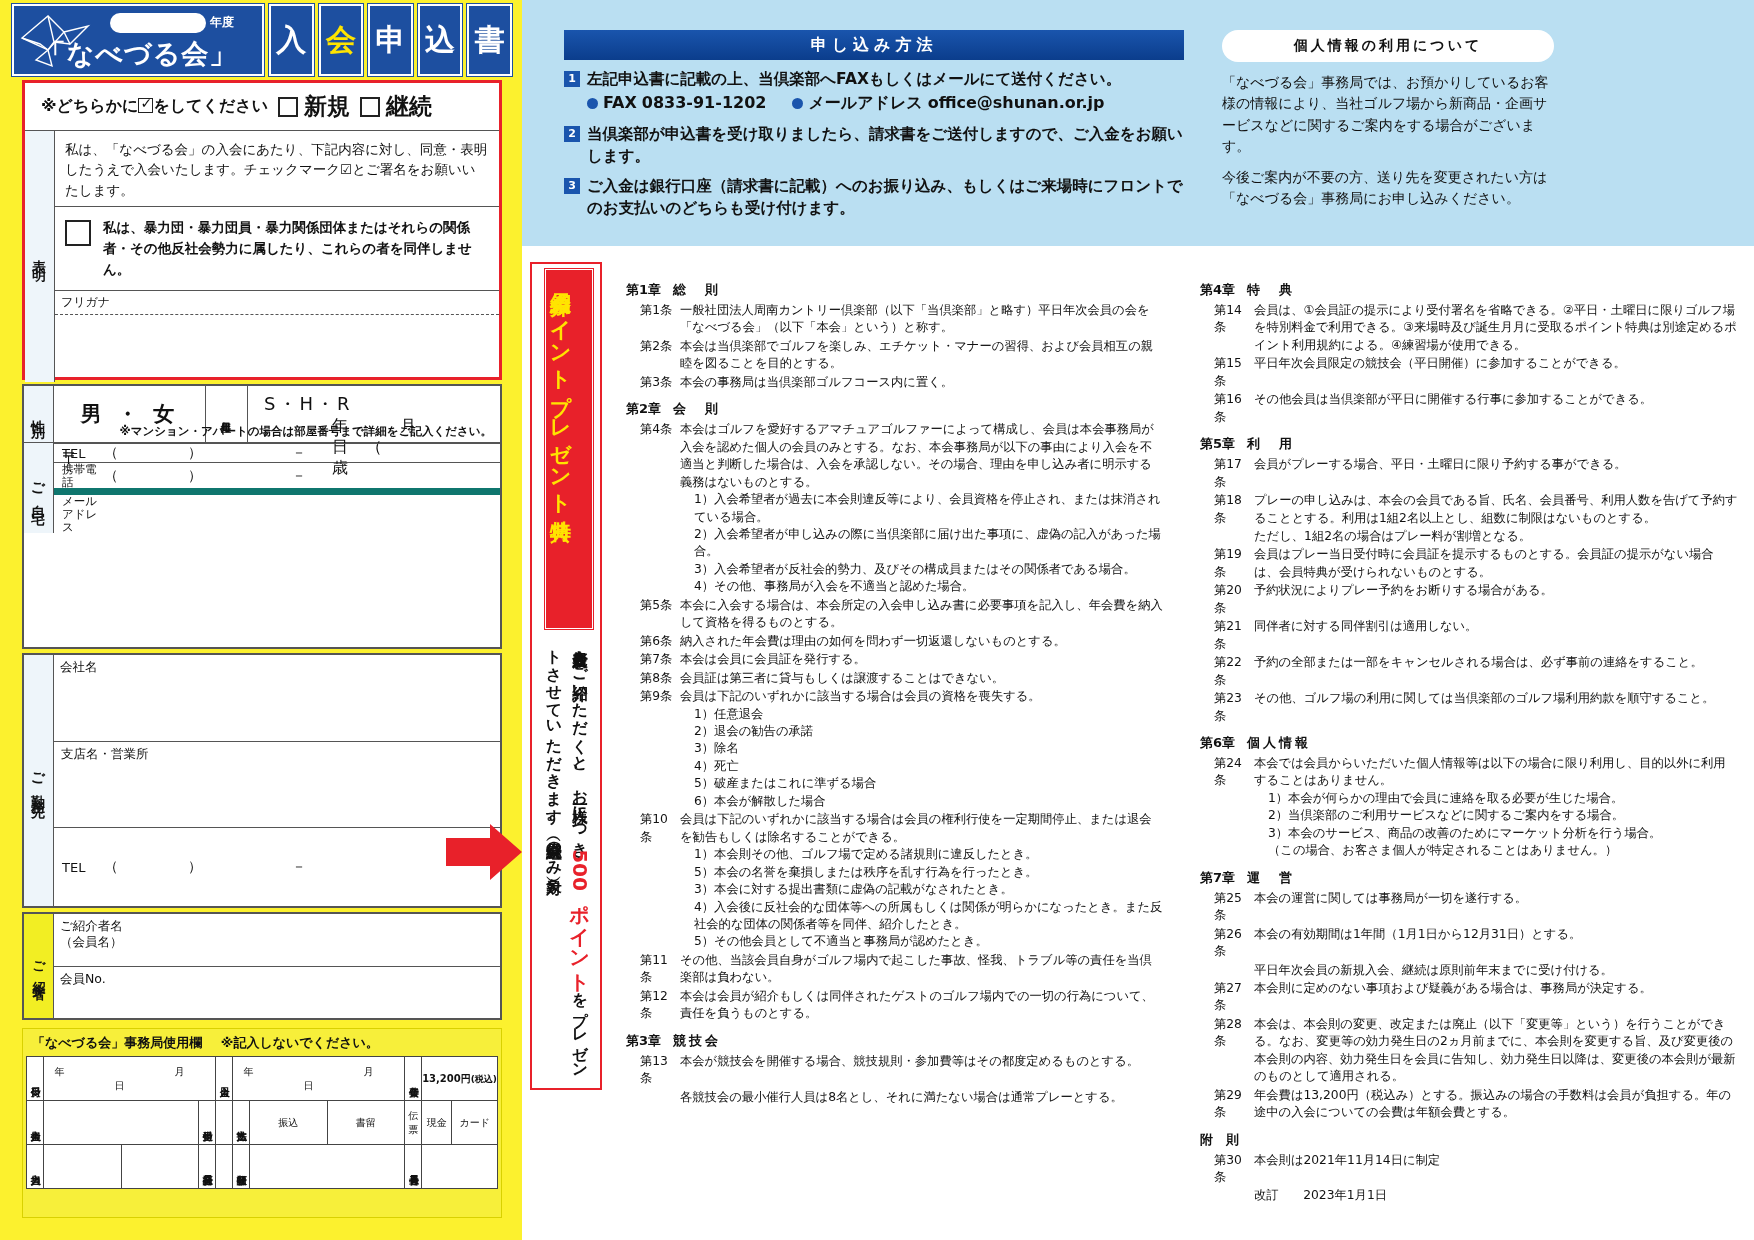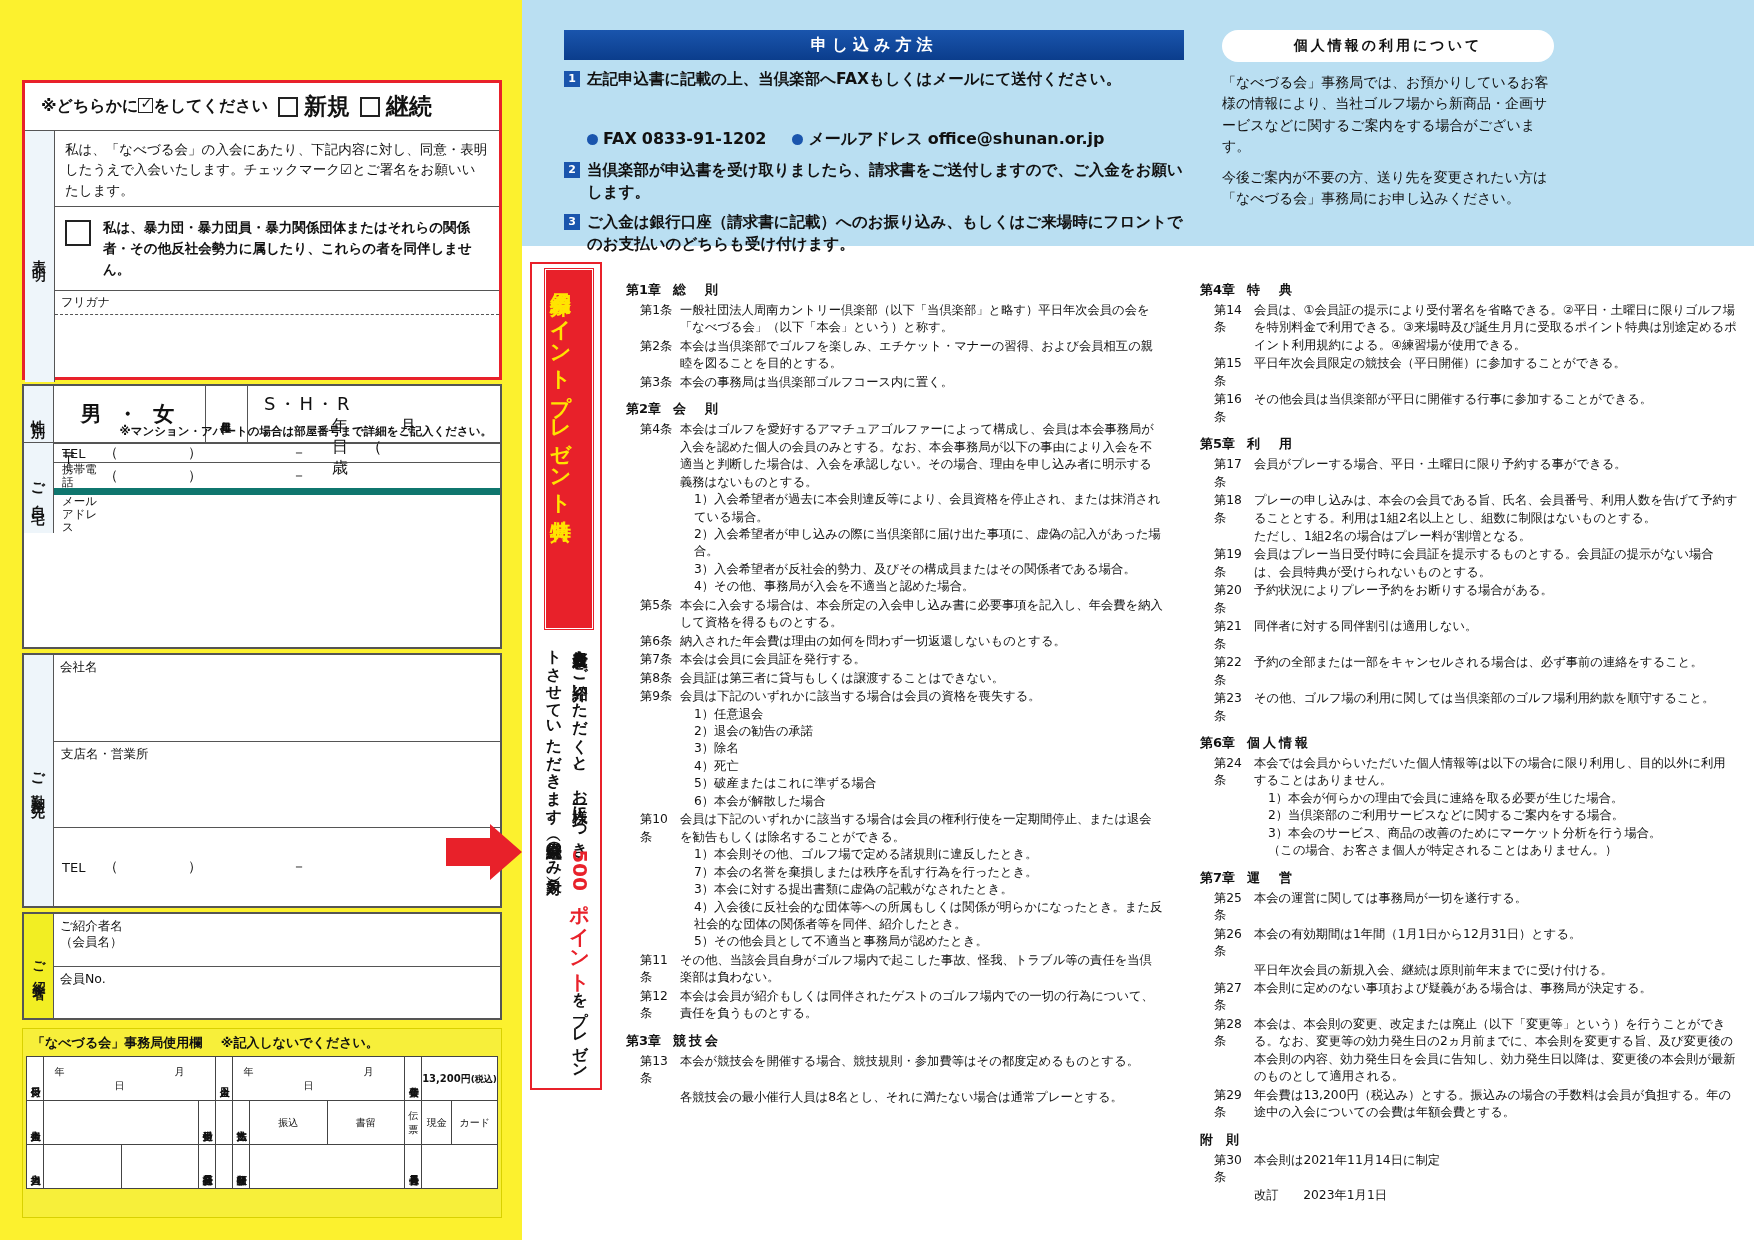--- a/index.html
+++ b/index.html
@@ -198,21 +198,21 @@
     font-size: 16px; letter-spacing: 5px; padding: 5px 16px; height: 30px;
   }
   .step { display:flex; gap: 7px; margin-top: 8px; align-items: flex-start; }
   .step-num {
     flex: 0 0 16px; height: 16px; background: #1a55ad; color: #fff;
     font-size: 11px; font-weight: bold; text-align:center; line-height: 16px;
     margin-top: 3px;
   }
   .step-body { font-size: 15.5px; font-weight: bold; line-height: 1.42; }
   .contact-line { display:flex; gap: 26px; margin-top: 2px; }
-  .contact-line .c { display:flex; align-items:center; gap:5px; font-size: 16px; font-weight: bold; margin-top: 36px; }
+  .contact-line .c { display:flex; align-items:center; gap:5px; font-size: 16px; font-weight: bold; }
   .bullet { width: 11px; height: 11px; border-radius: 50%; background:#1a55ad; display:inline-block; }
 
   #privacy-box { position: absolute; left: 700px; top: 30px; width: 332px; }
   #privacy-title {
     background: #fff; border-radius: 18px; text-align:center;
     font-size: 14px; font-weight: bold; letter-spacing: 3px; padding: 7px 0;
   }
   #privacy-text { margin-top: 10px; font-size: 14px; line-height: 1.52; }
   #privacy-text p { margin-bottom: 10px; }
 
@@ -233,20 +233,42 @@
   .art-tx { flex: 1; }
   .sub { padding-left: 14px; }
   ul.plain { list-style: none; }
   ul.plain li { line-height: 1.42; font-size: 12.3px; }
 </style>
 </head>
 <body>
 
 <div id="form-panel">
 
+  <div id="header-band">
+    <div class="hdr-logo">
+      <svg class="crane" viewBox="0 0 76 62">
+        <g fill="none" stroke="#ffffff" stroke-width="1.4">
+          <path d="M4 28 L30 6 L46 22 L30 40 Z"></path>
+          <path d="M30 6 L36 32 L30 40"></path>
+          <path d="M46 22 L70 16 L52 34 Z"></path>
+          <path d="M30 40 L34 56 L18 50 Z"></path>
+          <path d="M4 28 L22 34 L30 40"></path>
+          <path d="M52 34 L36 32"></path>
+        </g>
+      </svg>
+      <div class="year-pill"></div>
+      <div class="year-label">年度</div>
+      <div class="club-name">「なべづる会」</div>
+    </div>
+    <div class="hdr-char">入</div>
+    <div class="hdr-char accent">会</div>
+    <div class="hdr-char">申</div>
+    <div class="hdr-char">込</div>
+    <div class="hdr-char">書</div>
+  </div>
 
   <div id="decl-block">
     <div id="check-row">
       <span class="note">※どちらかに<span class="chk-inline"></span>をしてください</span>
       <span class="chk-opt">
         <span class="chk-box"></span>
         <span>新規</span>
       </span>
       <span class="chk-opt">
         <span class="chk-box"></span>
@@ -494,21 +516,21 @@
               <li>3）除名</li>
               <li>4）死亡</li>
               <li>5）破産またはこれに準ずる場合</li>
               <li>6）本会が解散した場合</li>
             </ul></div>
         </div>
         <div class="art">
           <div class="art-no">第10条</div>
           <div class="art-tx">会員は下記のいずれかに該当する場合は会員の権利行使を一定期間停止、または退会を勧告もしくは除名することができる。<ul class="plain sub">
               <li>1）本会則その他、ゴルフ場で定める諸規則に違反したとき。</li>
-              <li>7）本会の名誉を棄損しまたは秩序を乱す行為を行ったとき。</li>
+              <li>5）本会の名誉を棄損しまたは秩序を乱す行為を行ったとき。</li>
               <li>3）本会に対する提出書類に虚偽の記載がなされたとき。</li>
               <li>4）入会後に反社会的な団体等への所属もしくは関係が明らかになったとき。また反社会的な団体の関係者等を同伴、紹介したとき。</li>
               <li>5）その他会員として不適当と事務局が認めたとき。</li>
             </ul></div>
         </div>
         <div class="art">
           <div class="art-no">第11条</div>
           <div class="art-tx">その他、当該会員自身がゴルフ場内で起こした事故、怪我、トラブル等の責任を当倶楽部は負わない。</div>
         </div>
         <div class="art">

